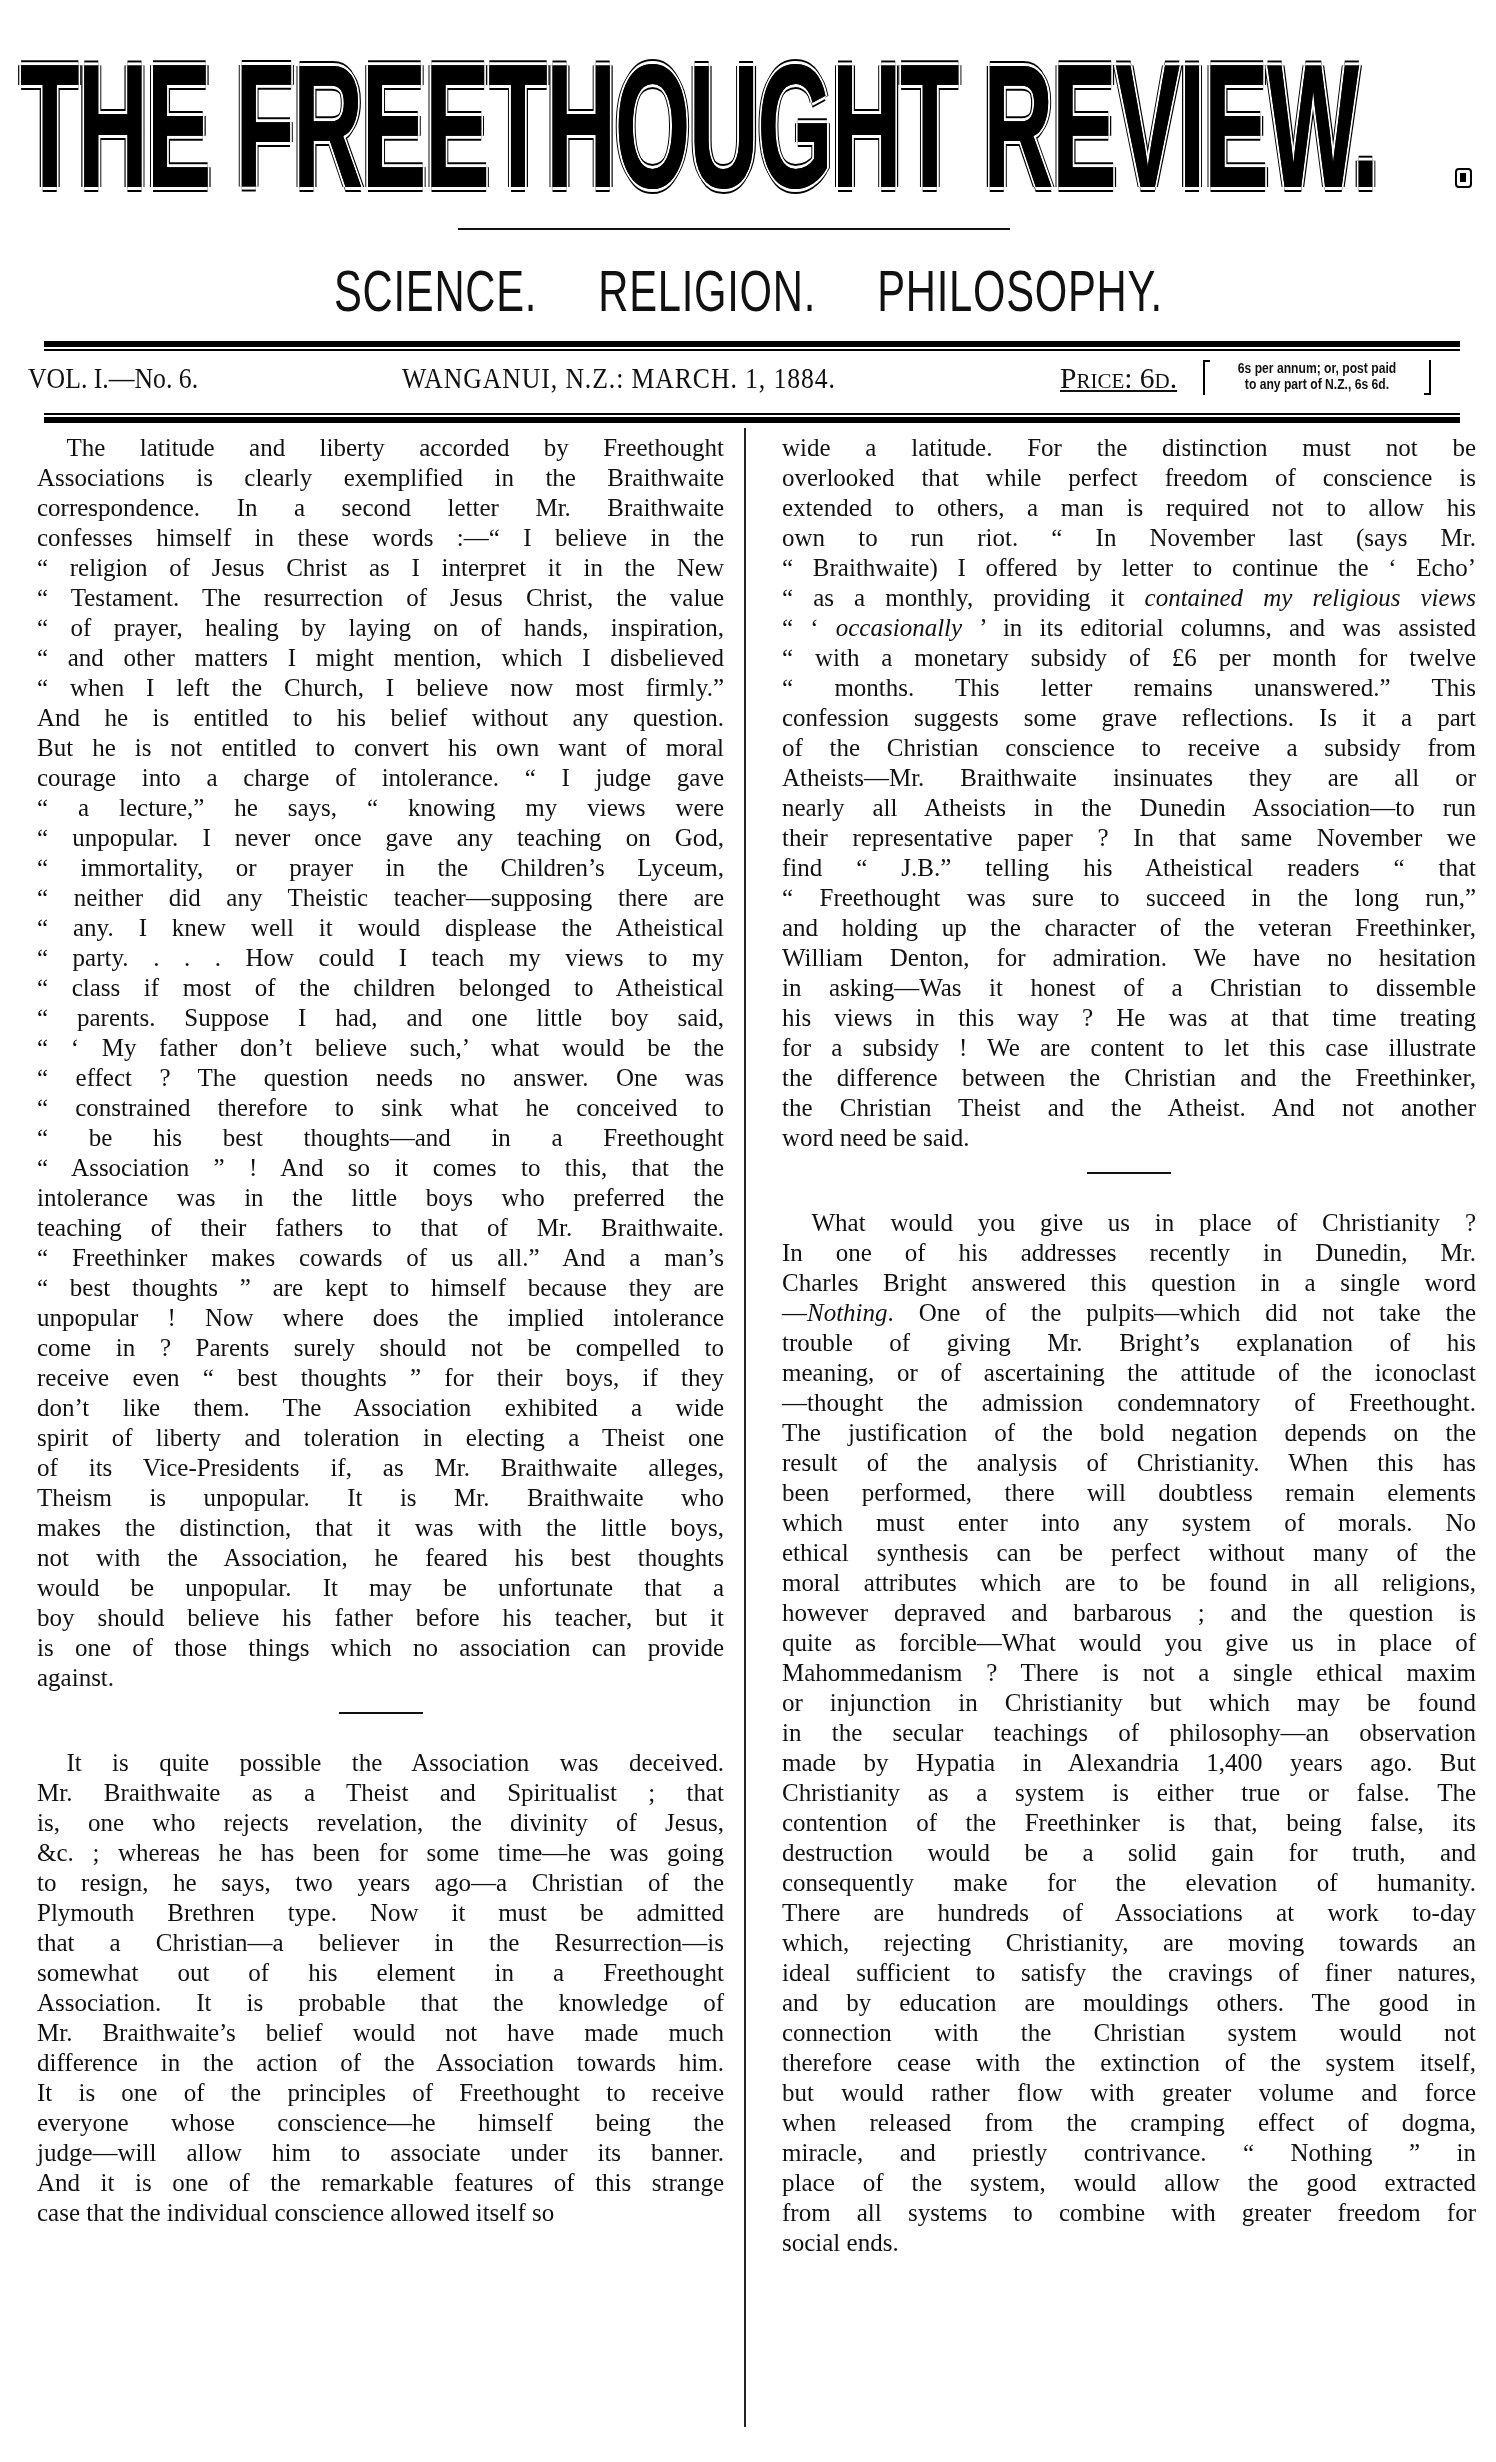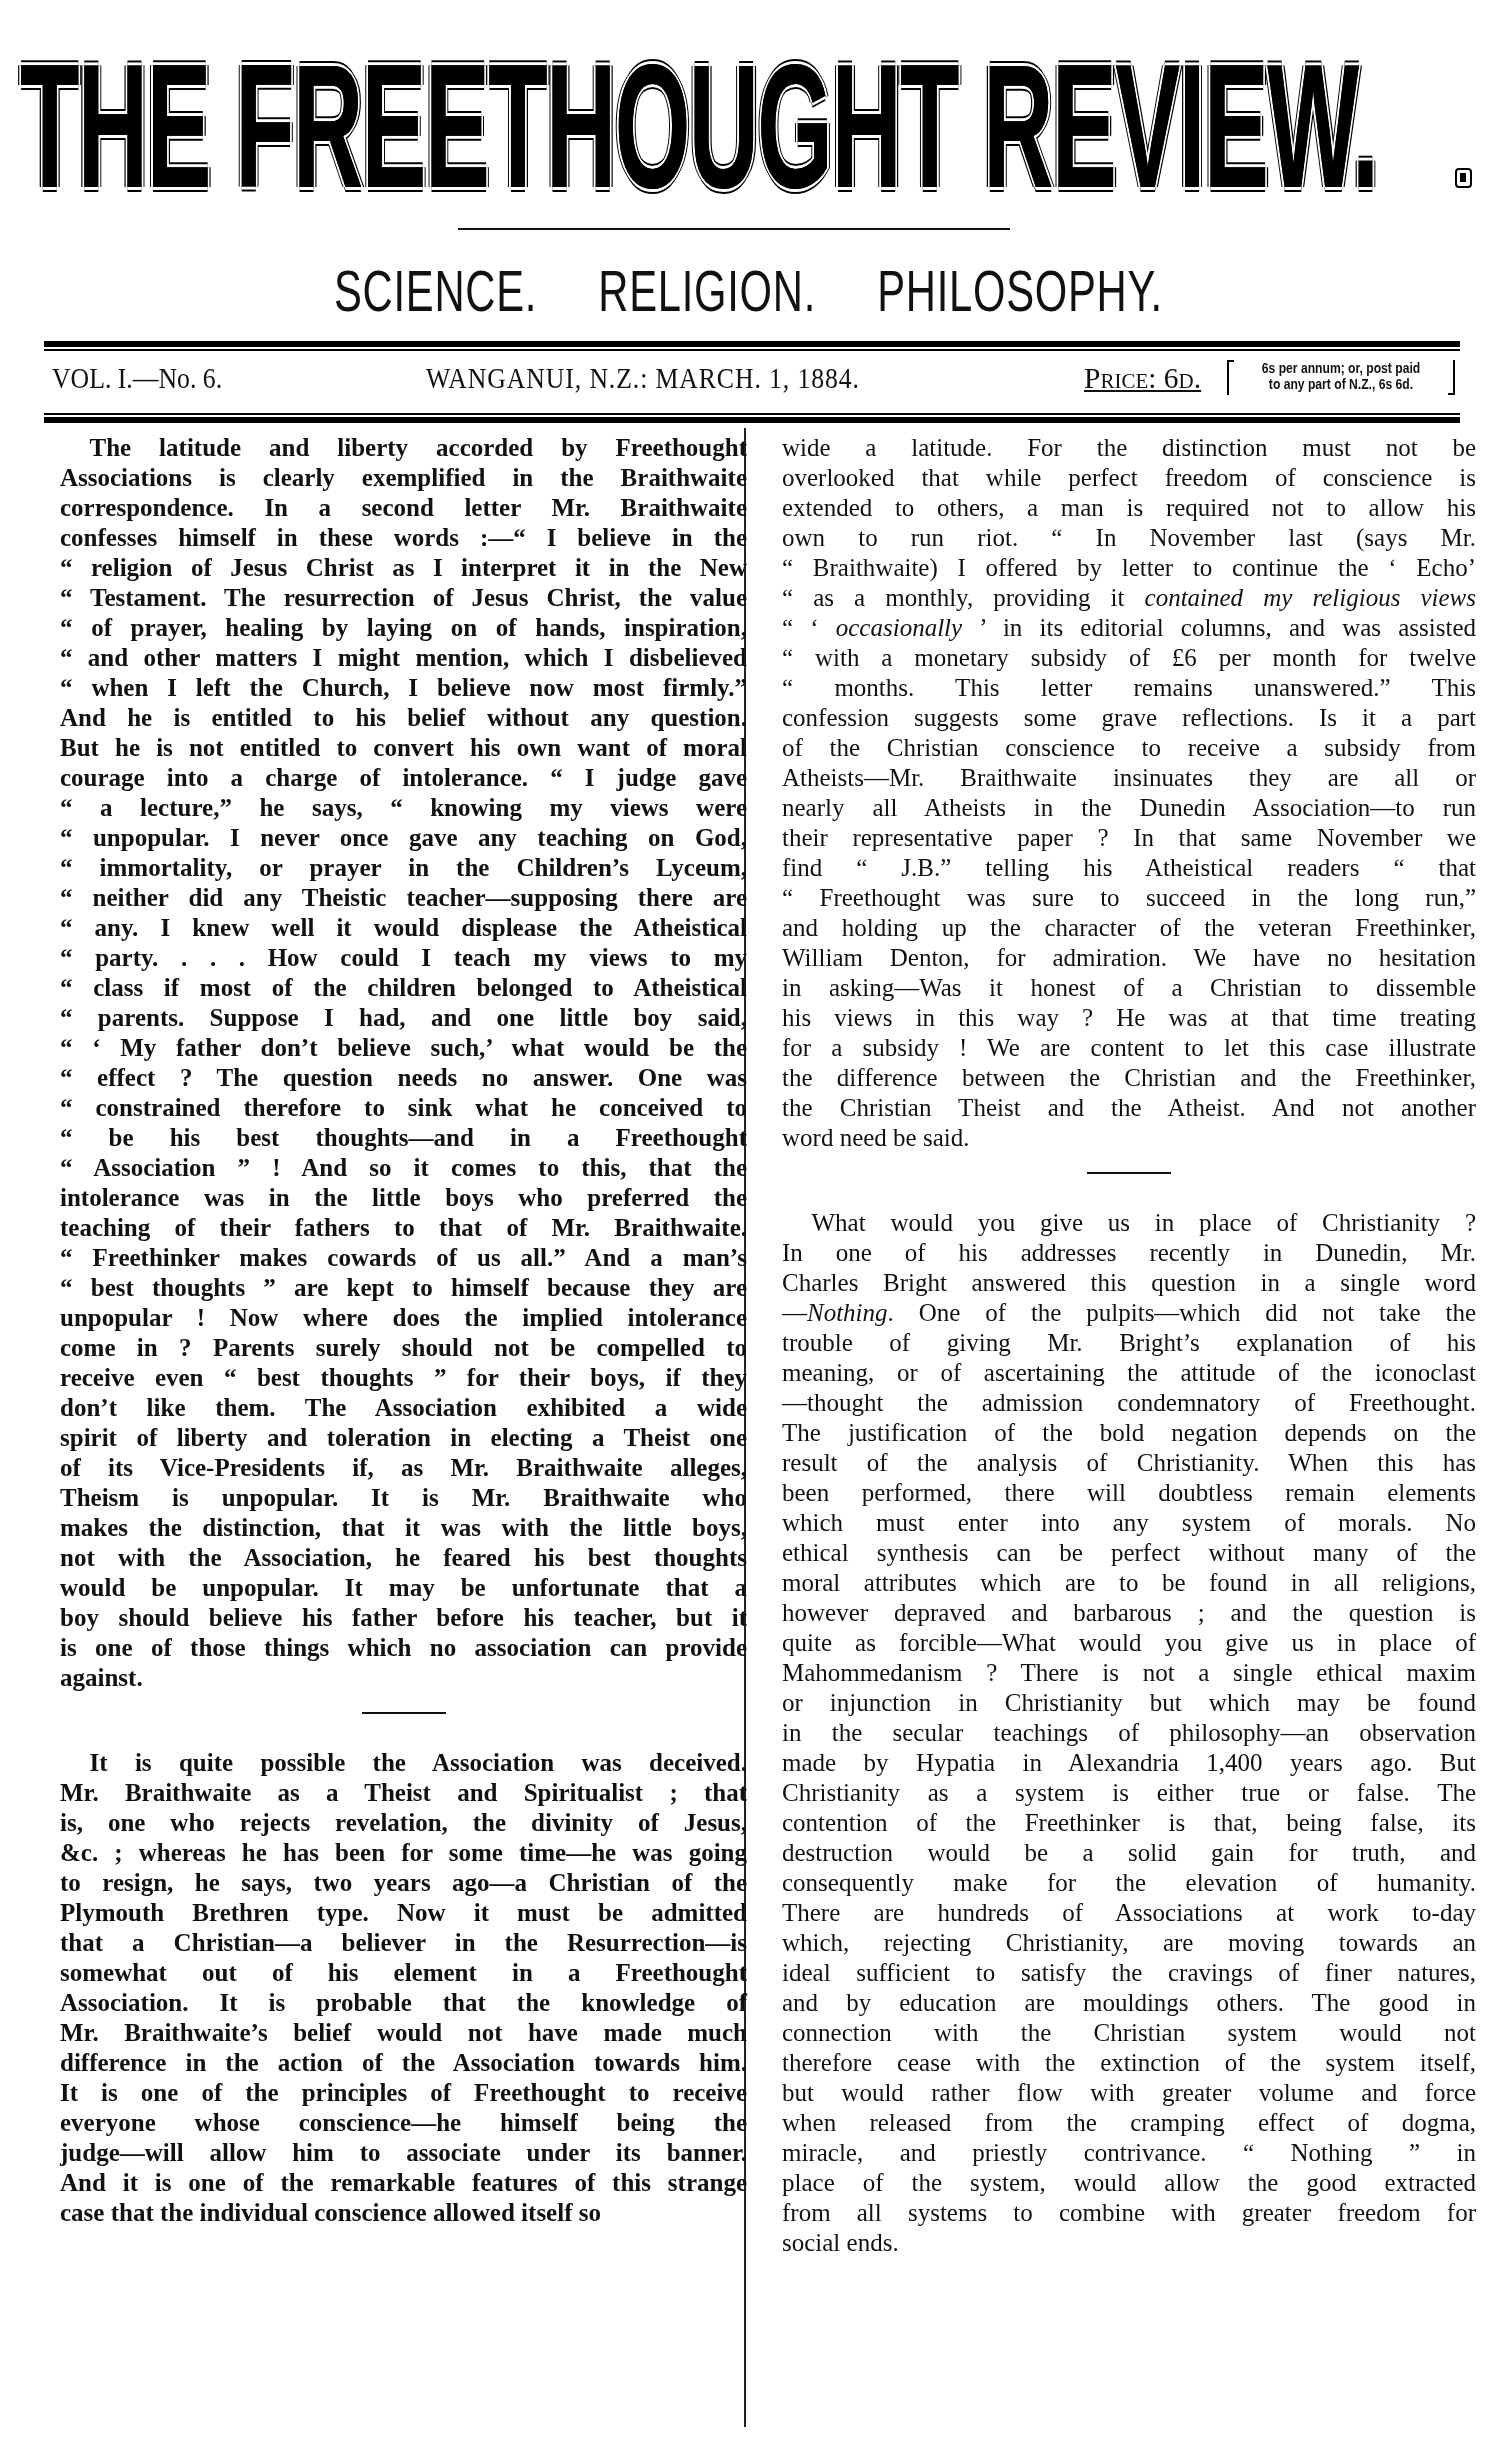--- a/index.html
+++ b/index.html
@@ -22,34 +22,34 @@
   .rule-center { position:absolute; left:458px; top:228px; width:552px; height:1.5px; background:#111; }
 
   .subtitle { position:absolute; left:0; top:261px; width:1497px; text-align:center;
     font-family:"Liberation Sans","DejaVu Sans",sans-serif; font-size:58px; line-height:59px;
     transform:scaleX(0.72); transform-origin:center; letter-spacing:1px; }
   .subtitle span { margin:0 34px; }
 
   .rule-thick { position:absolute; left:44px; width:1416px; height:5.9px; background:#000; }
   .rule-thin { position:absolute; left:44px; width:1416px; height:1.5px; background:#000; }
 
-  .issue-line { position:absolute; left:52px; top:357px; width:1416px; height:44px; font-family:"Liberation Serif","DejaVu Serif",serif; }
+  .issue-line { position:absolute; left:28px; top:357px; width:1416px; height:44px; font-family:"Liberation Serif","DejaVu Serif",serif; }
   .issue-vol { position:absolute; left:0; top:5.9px; font-size:28.6px; transform:scaleX(0.9); transform-origin:left; }
   .issue-place { position:absolute; left:374px; top:5.9px; font-size:28.6px; transform:scaleX(0.9); transform-origin:left; letter-spacing:1px; }
   .issue-price { position:absolute; left:1032px; top:4.9px; font-size:29.5px; font-variant:small-caps;text-decoration:underline; }
   .issue-sub { position:absolute; left:1175px; top:3px; width:228px; height:35px; border-left:2.5px solid #000; border-right:2.5px solid #000; box-sizing:border-box; }
   .issue-sub::before, .issue-sub::after { content:""; position:absolute; width:4.9px; height:2px; background:#000; }
   .issue-sub::before { left:0; top:0; }
   .issue-sub::after { right:0; bottom:0; }
   .issue-sub-line { display:block; font-family:"Liberation Sans","DejaVu Sans",sans-serif; font-weight:bold; font-size:14.8px; line-height:16.3px; text-align:center; transform:scaleX(0.82); white-space:nowrap; }
 
   .col-divider { position:absolute; left:744px; top:428px; width:1.5px; height:1999px; background:#222; }
 
   .column { position:absolute; top:433px; font-size:25px; line-height:30px; text-align:justify; color:#111; }
-  .col-left { left:60px; width:687px;font-weight:bold; }
+  .col-left { left:37px; width:687px; }
   .col-right { left:766px; width:694px;margin-left:16px; }
   .para { margin:0; text-indent:0; }
   .para .line { display:block; text-align:justify; text-align-last:justify; white-space:nowrap; overflow:visible; height:30px; }
   .para .line.last { text-align-last:left; }
   .para .line.indent { padding-left:29.5px; }
   .sep { width:84px; height:2px; background:#111; margin:18.7px auto 34px auto; }
   i, .it { font-style:italic; }
 </style>
 </head>
 <body>

